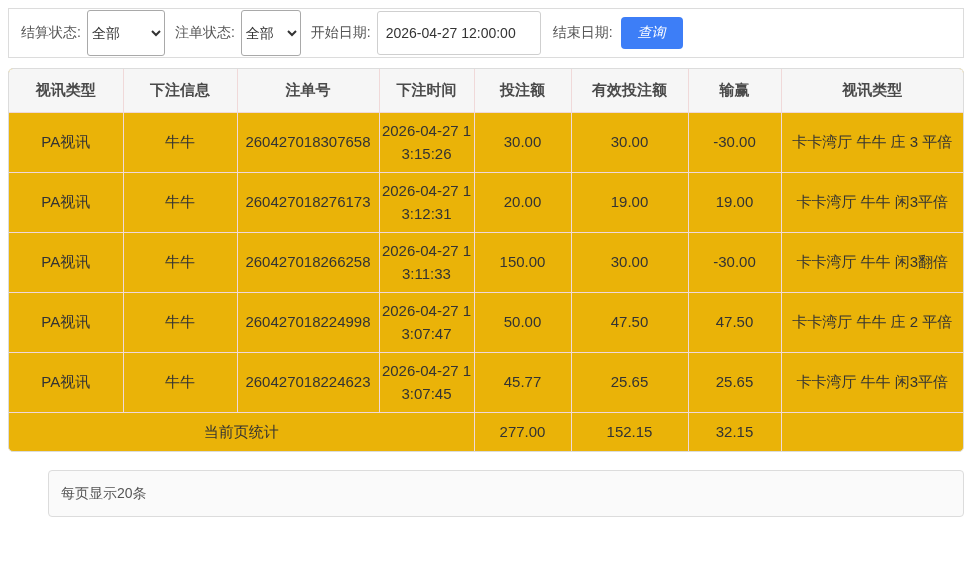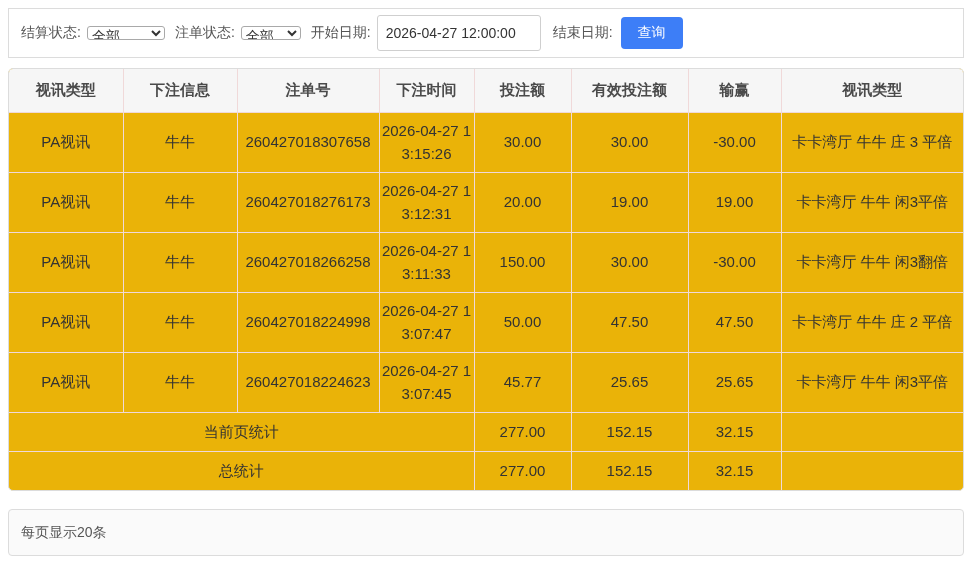--- a/index.html
+++ b/index.html
@@ -12,35 +12,36 @@
     border: 1px solid #dcdcdc;
     border-radius: 0;
     display: flex;
     align-items: center;
     padding: 0 12px;
     margin-bottom: 10px;
     background: #fff;
   }
   .filter-label { font-size: 14px; color: #555; margin-right: 6px; white-space: nowrap; }
   .filter-select {
-    height: 14px; border: 1px solid #a9a9a9; border-radius: 3px;
+    height: 46px; border: 1px solid #a9a9a9; border-radius: 3px;
     font-size: 14px; color: #333; background: #fff; margin-right: 10px;
     font-family: "Liberation Sans", "DejaVu Sans", sans-serif;
   }
   .sel-wide { width: 78px; }
   .sel-narrow { width: 60px; }
   .date-input {
-    width: 164px; height: 36px; border: 1px solid #cfcfcf; border-radius: 3px;
+    width: 164px; height: 44px; border: 1px solid #cfcfcf; border-radius: 3px;
     font-size: 14px; color: #333; padding: 0 8px; margin-right: 12px;
     font-family: "Liberation Sans", "DejaVu Sans", sans-serif;
   }
   .query-btn {
     background: #3d7ef7; color: #fff; border: none; border-radius: 4px;
     font-size: 14px; padding: 7px 17px; cursor: pointer; margin-left: 2px;
     font-family: "Liberation Sans", "DejaVu Sans", sans-serif;
+    font-style: italic;
   }
 
   
   .table-panel {
     border: 1px solid #dcdcdc;
     border-radius: 5px;
     overflow: hidden;
     background: #eab308;
   }
   table { width: 100%; border-collapse: collapse; table-layout: fixed; }
@@ -65,20 +66,21 @@
   .footer-bar {
     margin-top: 18px;
     height: 47px;
     border: 1px solid #dcdcdc;
     border-radius: 4px;
     background: #fafafa;
     display: flex;
     align-items: center;
     justify-content: space-between;
     padding: 0 12px;
+    margin-left: 40px;
   }
   .per-page { font-size: 14px; color: #555; }
   .pagination { display: flex; align-items: center; font-size: 14px; }
   .pg-total { color: #333; margin-right: 10px; }
   .pg-link { color: #2f7cd8; text-decoration: none; margin: 0 5px; cursor: pointer; }
   .pg-current { color: #2f7cd8; background: #c3c9d3; margin: 0 5px; padding: 0 1px; }
   .pg-text { color: #333; margin: 0 3px; }
   .jump-input {
     width: 38px; height: 25px; border: 1px solid #3d7ef7; border-radius: 3px;
     margin: 0 5px; font-size: 14px; text-align: center;
@@ -185,27 +187,20 @@
             <td>25.65</td>
             <td>卡卡湾厅 牛牛 闲3平倍</td>
           </tr>
           <tr class="summary-row">
           <td colspan="4">当前页统计</td>
           <td>277.00</td>
           <td>152.15</td>
           <td>32.15</td>
           <td></td>
         </tr>
-        <tr class="summary-row">
-          <td colspan="4">总统计</td>
-          <td>277.00</td>
-          <td>152.15</td>
-          <td>32.15</td>
-          <td></td>
-        </tr>
       </tbody>
     </table>
   </div>
 
   <div class="footer-bar">
     <span class="per-page">每页显示20条</span>
   </div>
 
 </div>
 

